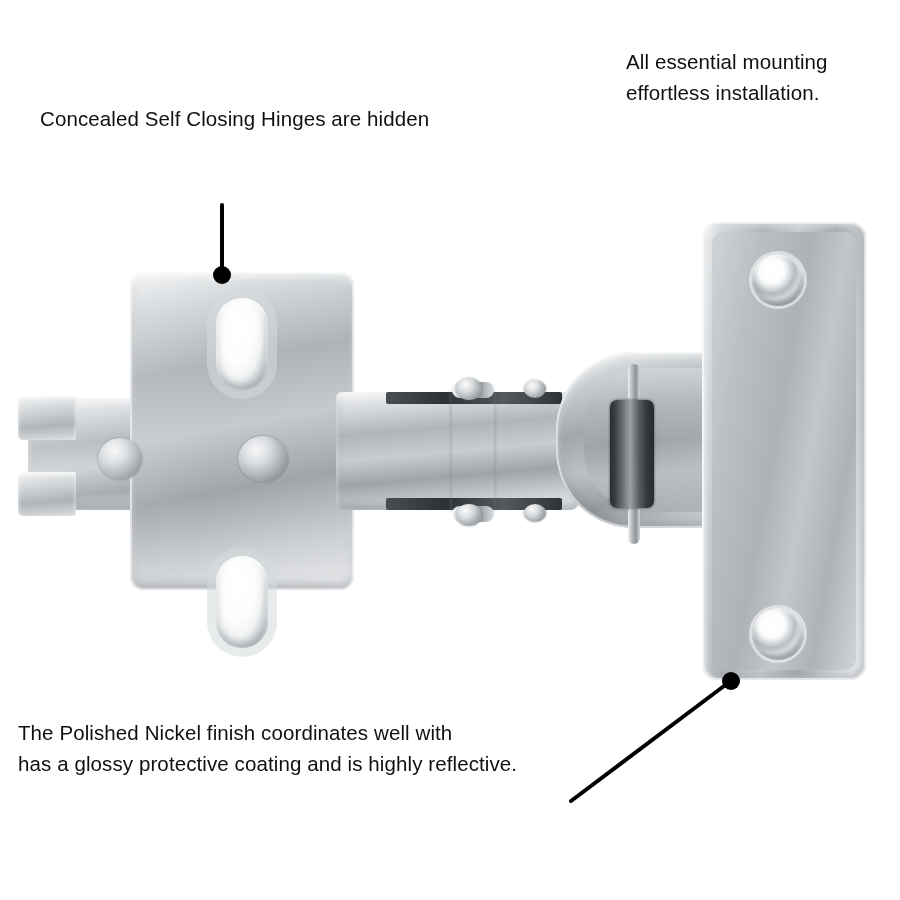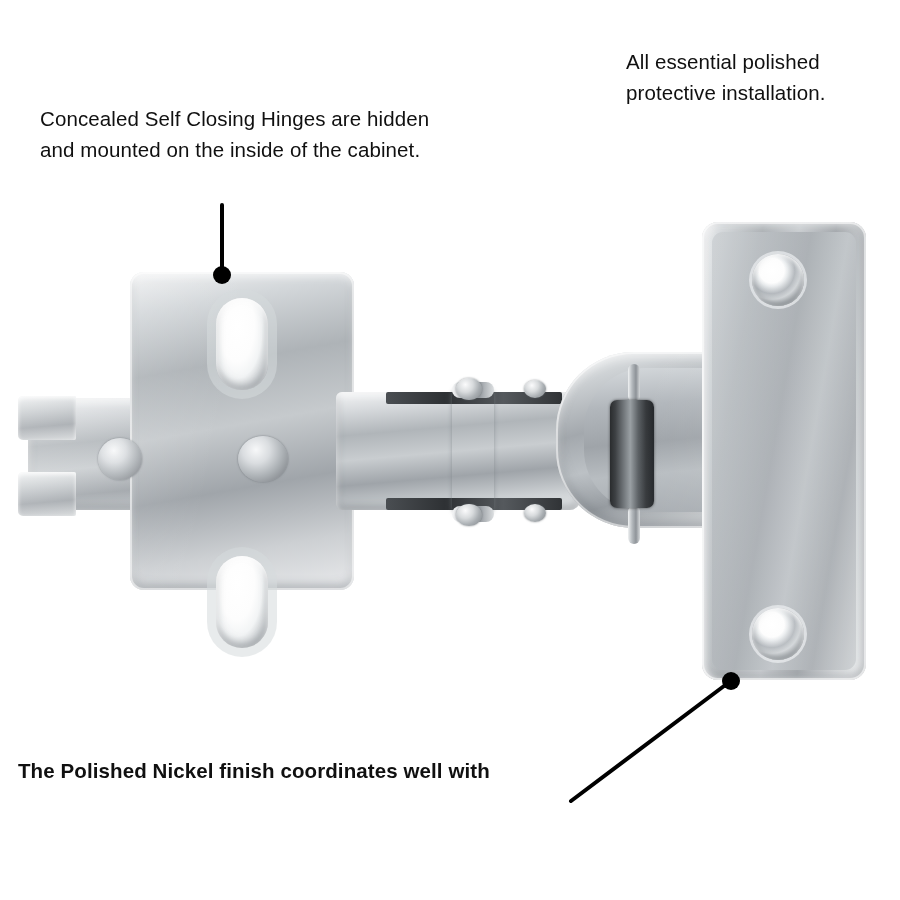--- a/index.html
+++ b/index.html
@@ -20,21 +20,21 @@
   .annot {
     position: absolute;
     color: #101010;
     font-size: 20.5px;
     line-height: 31px;
     letter-spacing: 0.1px;
     white-space: nowrap;
   }
   #annot-hinges { left: 40px; top: 103px; }
   #annot-hardware { left: 626px; top: 46px; }
-  #annot-finish  { left: 18px; top: 755px; font-weight: bold; }
+  #annot-finish  { left: 18px; top: 717px; }
   .annot .ln { display: block; }
 
   
   .leader-svg {
     position: absolute;
     left: 0; top: 0;
     width: 900px; height: 900px;
     pointer-events: none;
   }
 
@@ -318,25 +318,25 @@
 
   <svg class="leader-svg" viewBox="0 0 900 900">
     <line id="leader-hinges-line" x1="222" y1="205" x2="222" y2="273" stroke="#000000" stroke-width="4" stroke-linecap="round"></line>
     <circle id="leader-hinges-dot" cx="222" cy="275" r="9" fill="#000000"></circle>
     <line id="leader-finish-line" x1="571" y1="801" x2="728" y2="683" stroke="#000000" stroke-width="4" stroke-linecap="round"></line>
     <circle id="leader-finish-dot" cx="731" cy="681" r="9" fill="#000000"></circle>
   </svg>
 
   <div class="annot" id="annot-hinges">
     <span class="ln">Concealed Self Closing Hinges are hidden</span>
-    <span class="ln">and mounted on the inside of the cabinet.</span>
   </div>
 
   <div class="annot" id="annot-hardware">
-    <span class="ln">All essential polished</span>
-    <span class="ln">protective installation.</span>
+    <span class="ln">All essential mounting</span>
+    <span class="ln">effortless installation.</span>
   </div>
 
   <div class="annot" id="annot-finish">
     <span class="ln">The Polished Nickel finish coordinates well with</span>
+    <span class="ln">has a glossy protective coating and is highly reflective.</span>
   </div>
 
 </div>
 
 </body></html>

